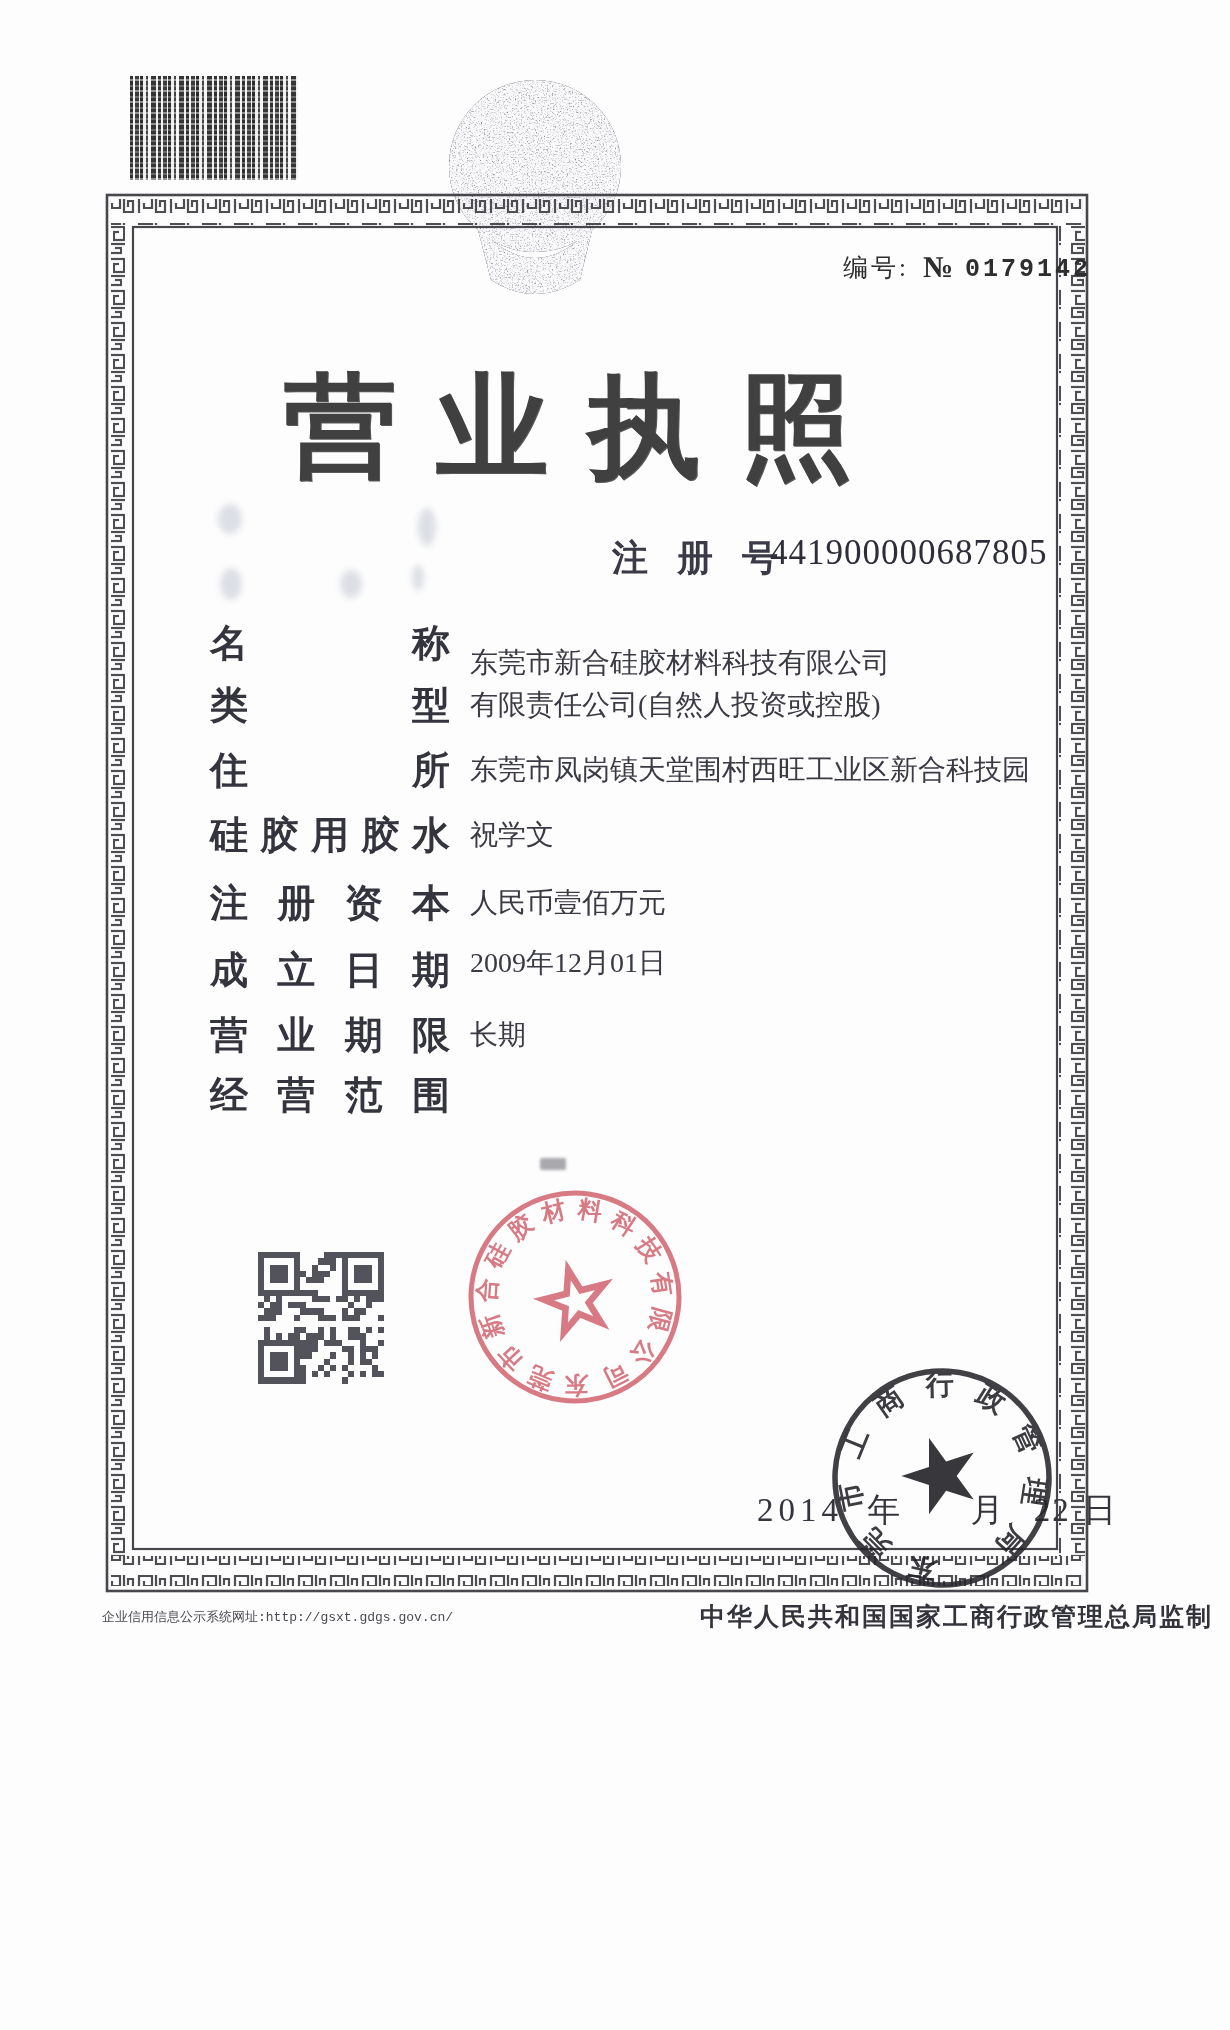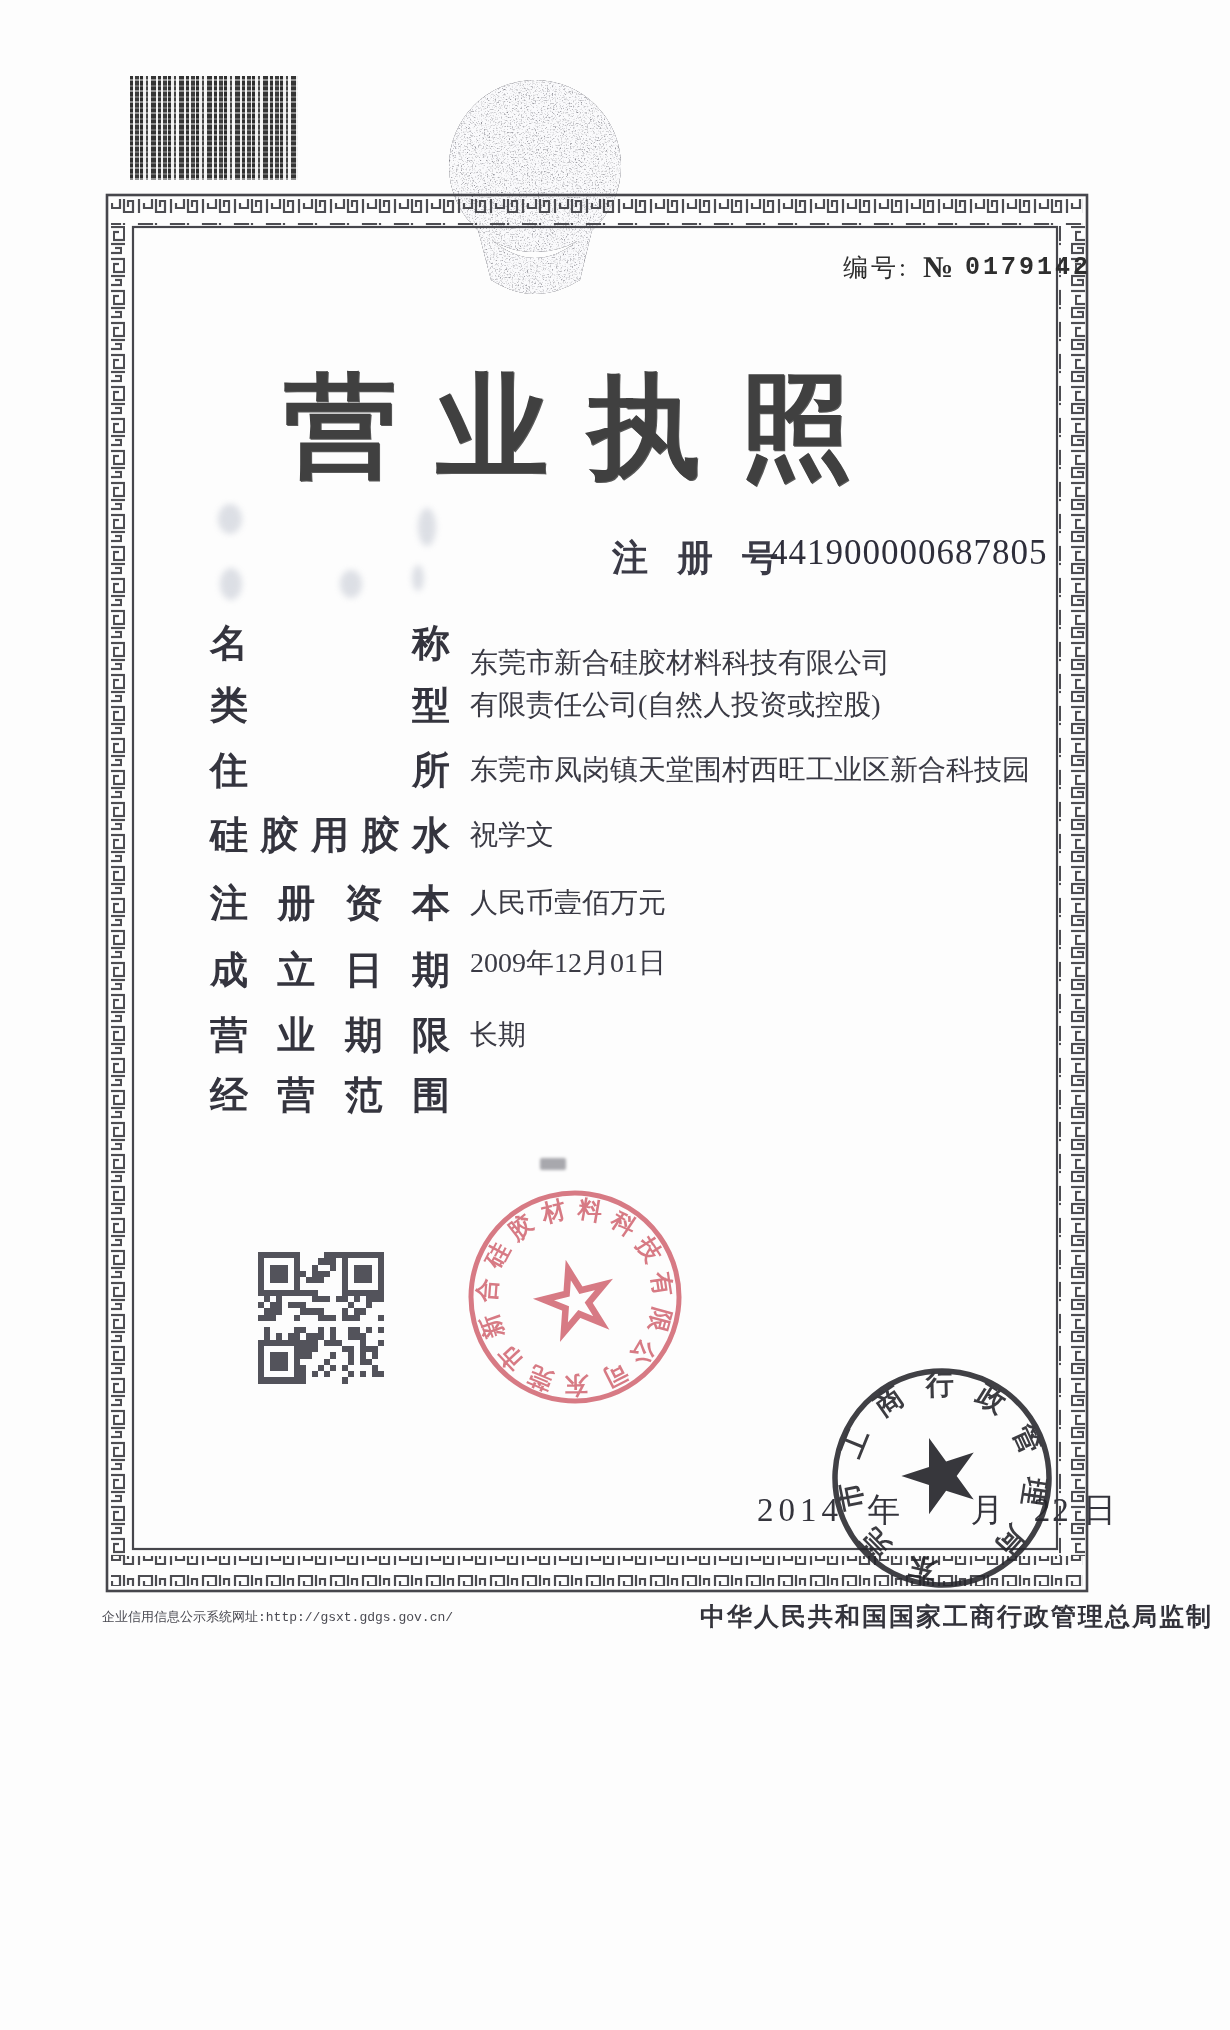--- a/index.html
+++ b/index.html
@@ -17,21 +17,21 @@
       repeating-linear-gradient(90deg,#161616 0 3px,#f2f2f2 3px 5px,#222 5px 9px,#efefef 9px 10px,#101010 10px 13px,#ededed 13px 16px,#2b2b2b 16px 18px,#f4f4f4 18px 21px,#1a1a1a 21px 26px,#eee 26px 28px);
   }
 
   
   .emblem{left:449px;top:68px;}
 
   
   .frame{left:104px;top:192px;}
 
   
-  .serial{left:843px;top:250px;display:flex;align-items:center;white-space:nowrap;color:#2e2e2e;}
+  .serial{left:843px;top:250px;display:flex;align-items:flex-end;white-space:nowrap;color:#2e2e2e;}
   .serial .lab{font-size:25px;letter-spacing:3px;}
   .serial .sym{font-size:30px;font-weight:700;margin-left:14px;}
   .serial .num{font-size:25px;font-weight:600;letter-spacing:3px;margin-left:12px;font-family:Liberation Mono, monospace;}
 
   
   .title{
     left:284px;top:352px;font-size:112px;font-weight:900;letter-spacing:40px;
     color:#404040;font-family:"Liberation Sans",sans-serif;white-space:nowrap;
     text-shadow:1px 1px 0 #5a5a5a;
   }

